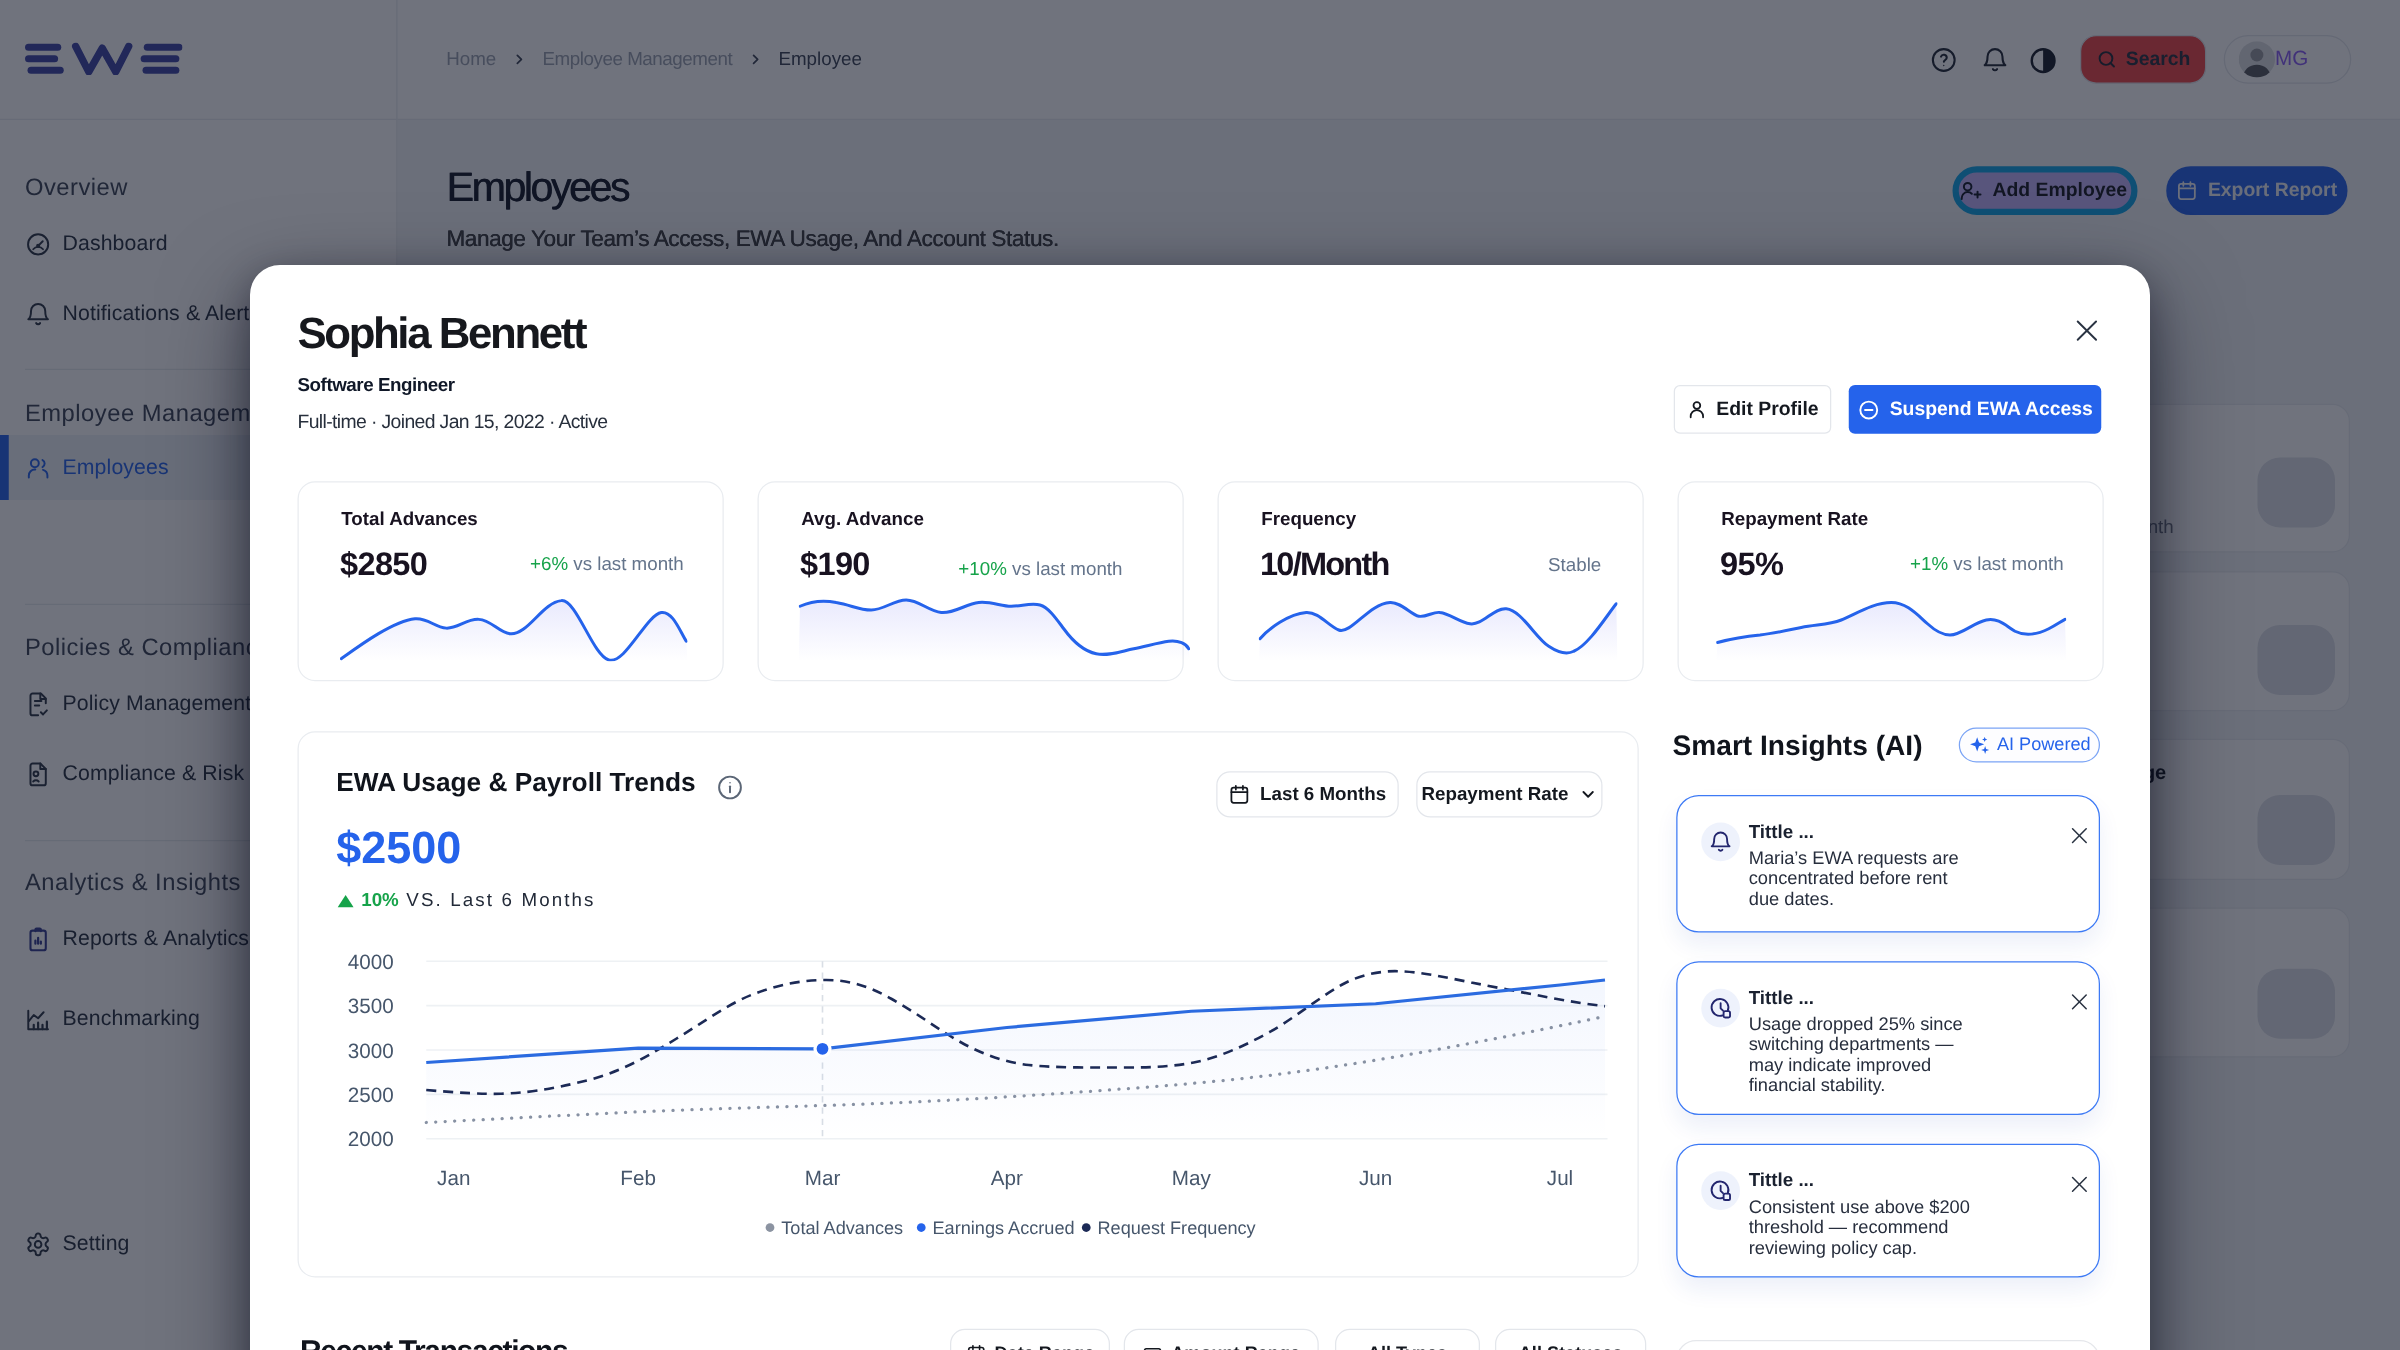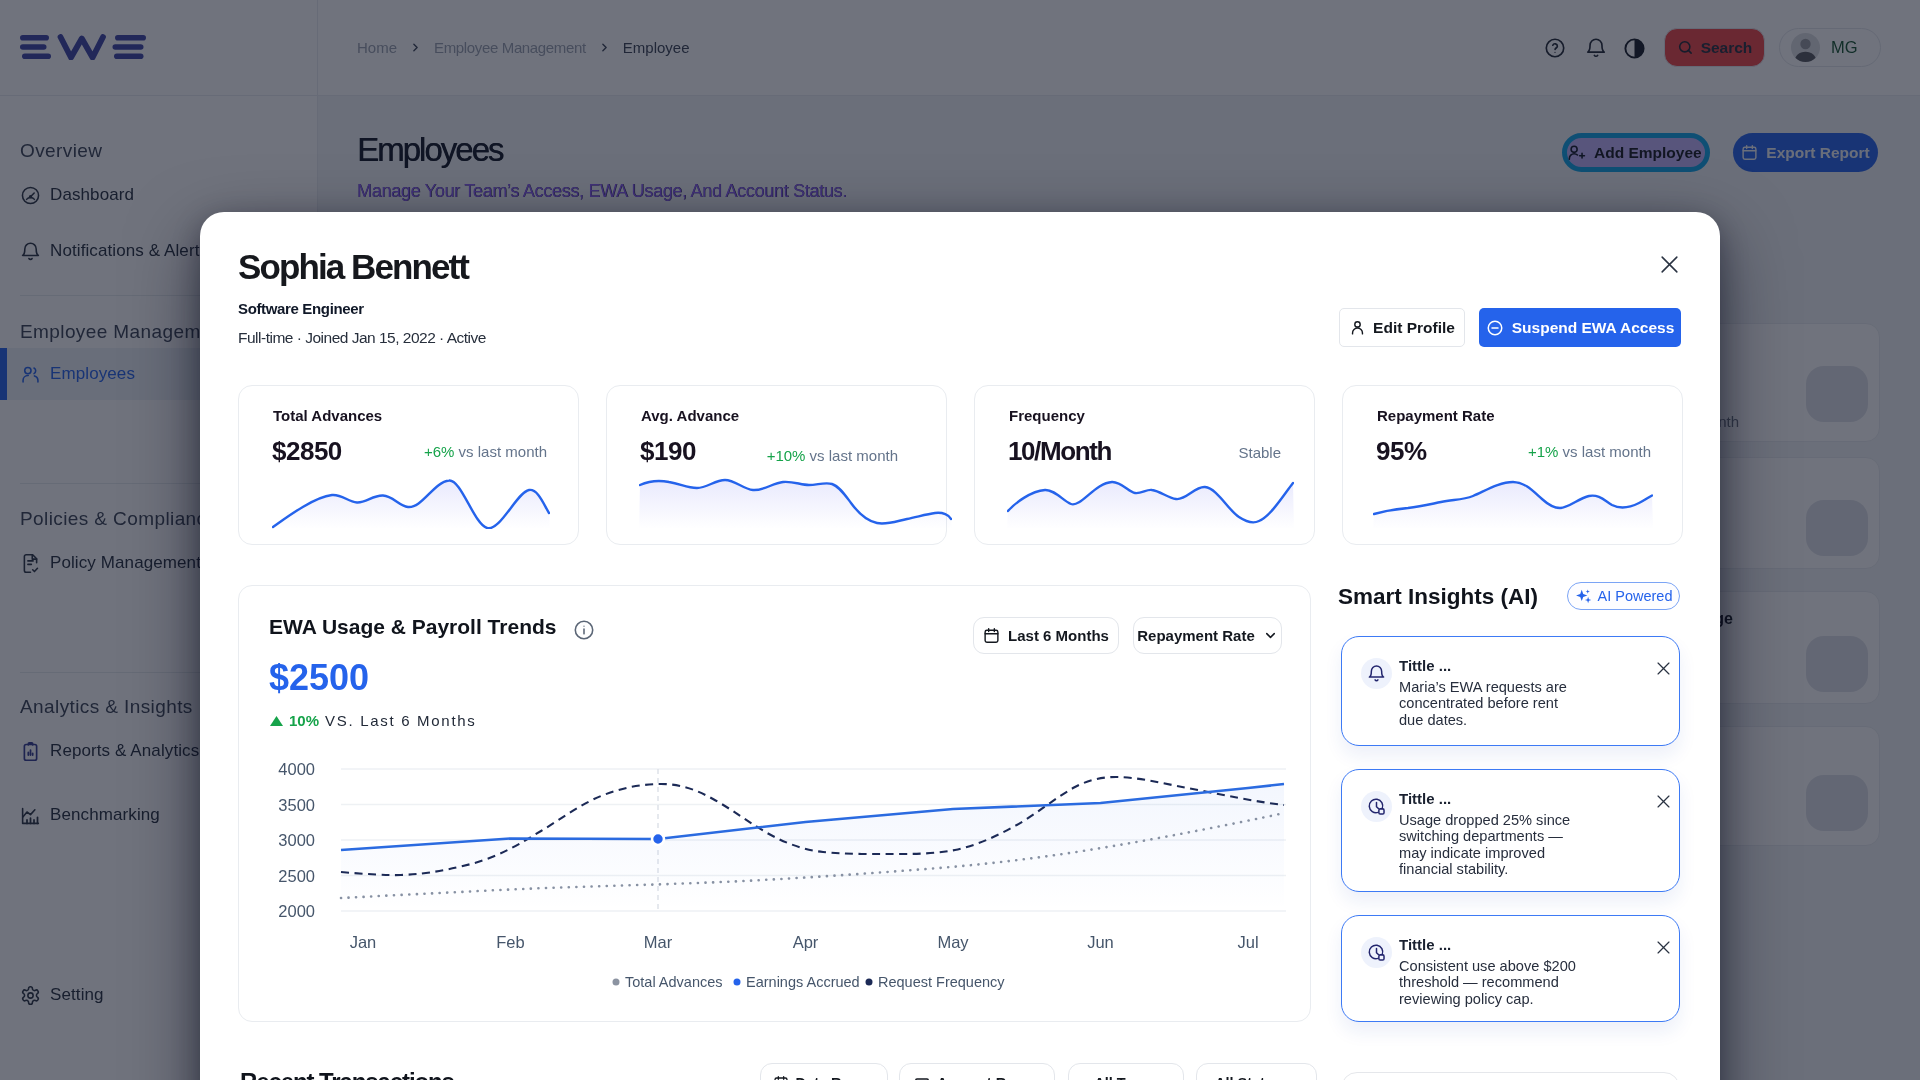--- a/index.html
+++ b/index.html
@@ -31,21 +31,21 @@
   .insightcard .it { position:absolute; left:57px; top:20px; font-size:15px; font-weight:bold; color:#1a2130; }
   .insightcard .ib { position:absolute; left:57px; top:42px; font-size:14.6px; line-height:16.4px; color:#272e3d; }
   .xclose { stroke:#2a3342; stroke-width:1.8; stroke-linecap:round; }
 </style>
 </head>
 <body>
 <div id="page">
   <div id="main"></div>
   <div id="content" style="position:absolute;inset:0">
     <div class="abs" style="left:357px;top:131px;font-size:33px;letter-spacing:-2px;color:#101623;text-shadow:0.5px 0 0 #101623">Employees</div>
-    <div class="abs" style="left:357px;top:181px;font-size:18px;letter-spacing:-0.3px;color:#8b5cf6;text-shadow:0.35px 0 0 #1d2430">Manage Your Team’s Access, EWA Usage, And Account Status.</div>
+    <div class="abs" style="left:357px;top:181px;font-size:18px;letter-spacing:-0.3px;color:#404040;text-shadow:0.35px 0 0 #1d2430">Manage Your Team’s Access, EWA Usage, And Account Status.</div>
     <div class="abs" style="left:1562px;top:133px;width:148px;height:39px;background:#c4b5fd;border:5px solid #0ea5e9;border-radius:19.5px;display:flex;align-items:center;justify-content:flex-start;gap:8px">
       <svg width="19" height="19" viewBox="0 0 24 24" fill="none" stroke="#111827" stroke-width="2" stroke-linecap="round" stroke-linejoin="round">
           <circle cx="9" cy="8" r="3.8"></circle>
           <path d="M3 20.5v-1a6 6 0 0 1 6-6 6 6 0 0 1 4.2 1.7"></path>
           <path d="M19 13v6M16 16h6"></path>
         </svg>
       <span style="font-size:15.5px;font-weight:bold;color:#14181f">Add Employee</span>
     </div>
     <div class="abs" style="left:1733px;top:133px;width:145px;height:39px;background:#2563eb;border-radius:19.5px;display:flex;align-items:center;justify-content:center;gap:8px">
       <svg width="17" height="17" viewBox="0 0 24 24" fill="none" stroke="#f2f5fa" stroke-width="2" stroke-linecap="round" stroke-linejoin="round">
@@ -103,21 +103,21 @@
             <clipPath id="avc">
               <circle cx="14.5" cy="14.5" r="14.5"></circle>
             </clipPath>
           </defs>
           <g clip-path="url(#avc)">
             <rect width="29" height="29" fill="#dcdee1"></rect>
             <circle cx="14.5" cy="11" r="5.2" fill="#97999d"></circle>
             <path d="M3.5 29c0-6.2 4.9-10.3 11-10.3S25.5 22.8 25.5 29Z" fill="#55575c"></path>
           </g>
         </svg>
-      <span style="margin-left:11px;font-size:16.5px;color:#14532d">MG</span>
+      <span style="font-size:16.5px;color:#8b5cf6">MG</span>
     </div>
   </div>
   <div id="sidebar">
     <div style="position:absolute;left:0;top:95px;width:318px;height:1px;background:#e8ebef"></div>
     <svg style="position:absolute;left:20px;top:34px" width="126" height="26" viewBox="0 0 126 26" fill="#3d45a5">
       <rect x="0" y="1" width="29" height="5.6" rx="2.8"></rect>
       <rect x="0" y="10.2" width="26.5" height="5.6" rx="2.8"></rect>
       <rect x="2" y="19.4" width="29" height="5.6" rx="2.8"></rect>
       <path d="M40.5 3 L51 23.5 L61.8 4.5 L72.6 23.5 L83 3" fill="none" stroke="#3d45a5" stroke-width="5.8" stroke-linecap="round" stroke-linejoin="round"></path>
       <rect x="95" y="1" width="31" height="5.6" rx="2.8"></rect>
@@ -155,20 +155,29 @@
     <div class="divider" style="top:483px"></div>
     <div class="seclabel" style="top:508px">Policies &amp; Compliance</div>
     <div class="navitem" style="top:537px">
       <svg viewBox="0 0 24 24" fill="none" stroke="#2a3342" stroke-width="1.8" stroke-linecap="round" stroke-linejoin="round">
           <path d="M19 11V6.5L14.5 2H7a2 2 0 0 0-2 2v16a2 2 0 0 0 2 2h5"></path>
           <path d="M14 2v5h5"></path>
           <path d="M9 9h6M9 13h4"></path>
           <path d="M14.5 19.2l2 2 3.5-3.7"></path>
         </svg>
       <div class="t">Policy Management</div>
+    </div>
+    <div class="navitem" style="top:593px">
+      <svg viewBox="0 0 24 24" fill="none" stroke="#2a3342" stroke-width="1.8" stroke-linecap="round" stroke-linejoin="round">
+          <path d="M14 2H7a2 2 0 0 0-2 2v16a2 2 0 0 0 2 2h10a2 2 0 0 0 2-2V7Z"></path>
+          <path d="M14 2v5h5"></path>
+          <circle cx="10" cy="11.5" r="2.2"></circle>
+          <path d="M7.5 18.5a3.5 3.5 0 0 1 5 0"></path>
+        </svg>
+      <div class="t">Compliance &amp; Risk</div>
     </div>
     <div class="divider" style="top:672px"></div>
     <div class="seclabel" style="top:696px">Analytics &amp; Insights</div>
     <div class="navitem" style="top:725px">
       <svg viewBox="0 0 24 24" fill="none" stroke="#333b8f" stroke-width="1.9" stroke-linecap="round" stroke-linejoin="round">
           <rect x="5" y="4" width="14" height="18" rx="2"></rect>
           <path d="M9.5 4.5V3a1 1 0 0 1 1-1h3a1 1 0 0 1 1 1v1.5" fill="#333b8f"></path>
           <path d="M9.5 16v-3M12 16v-5.5M14.5 16v-2" stroke-width="2"></path>
         </svg>
       <div class="t">Reports &amp; Analytics</div>

